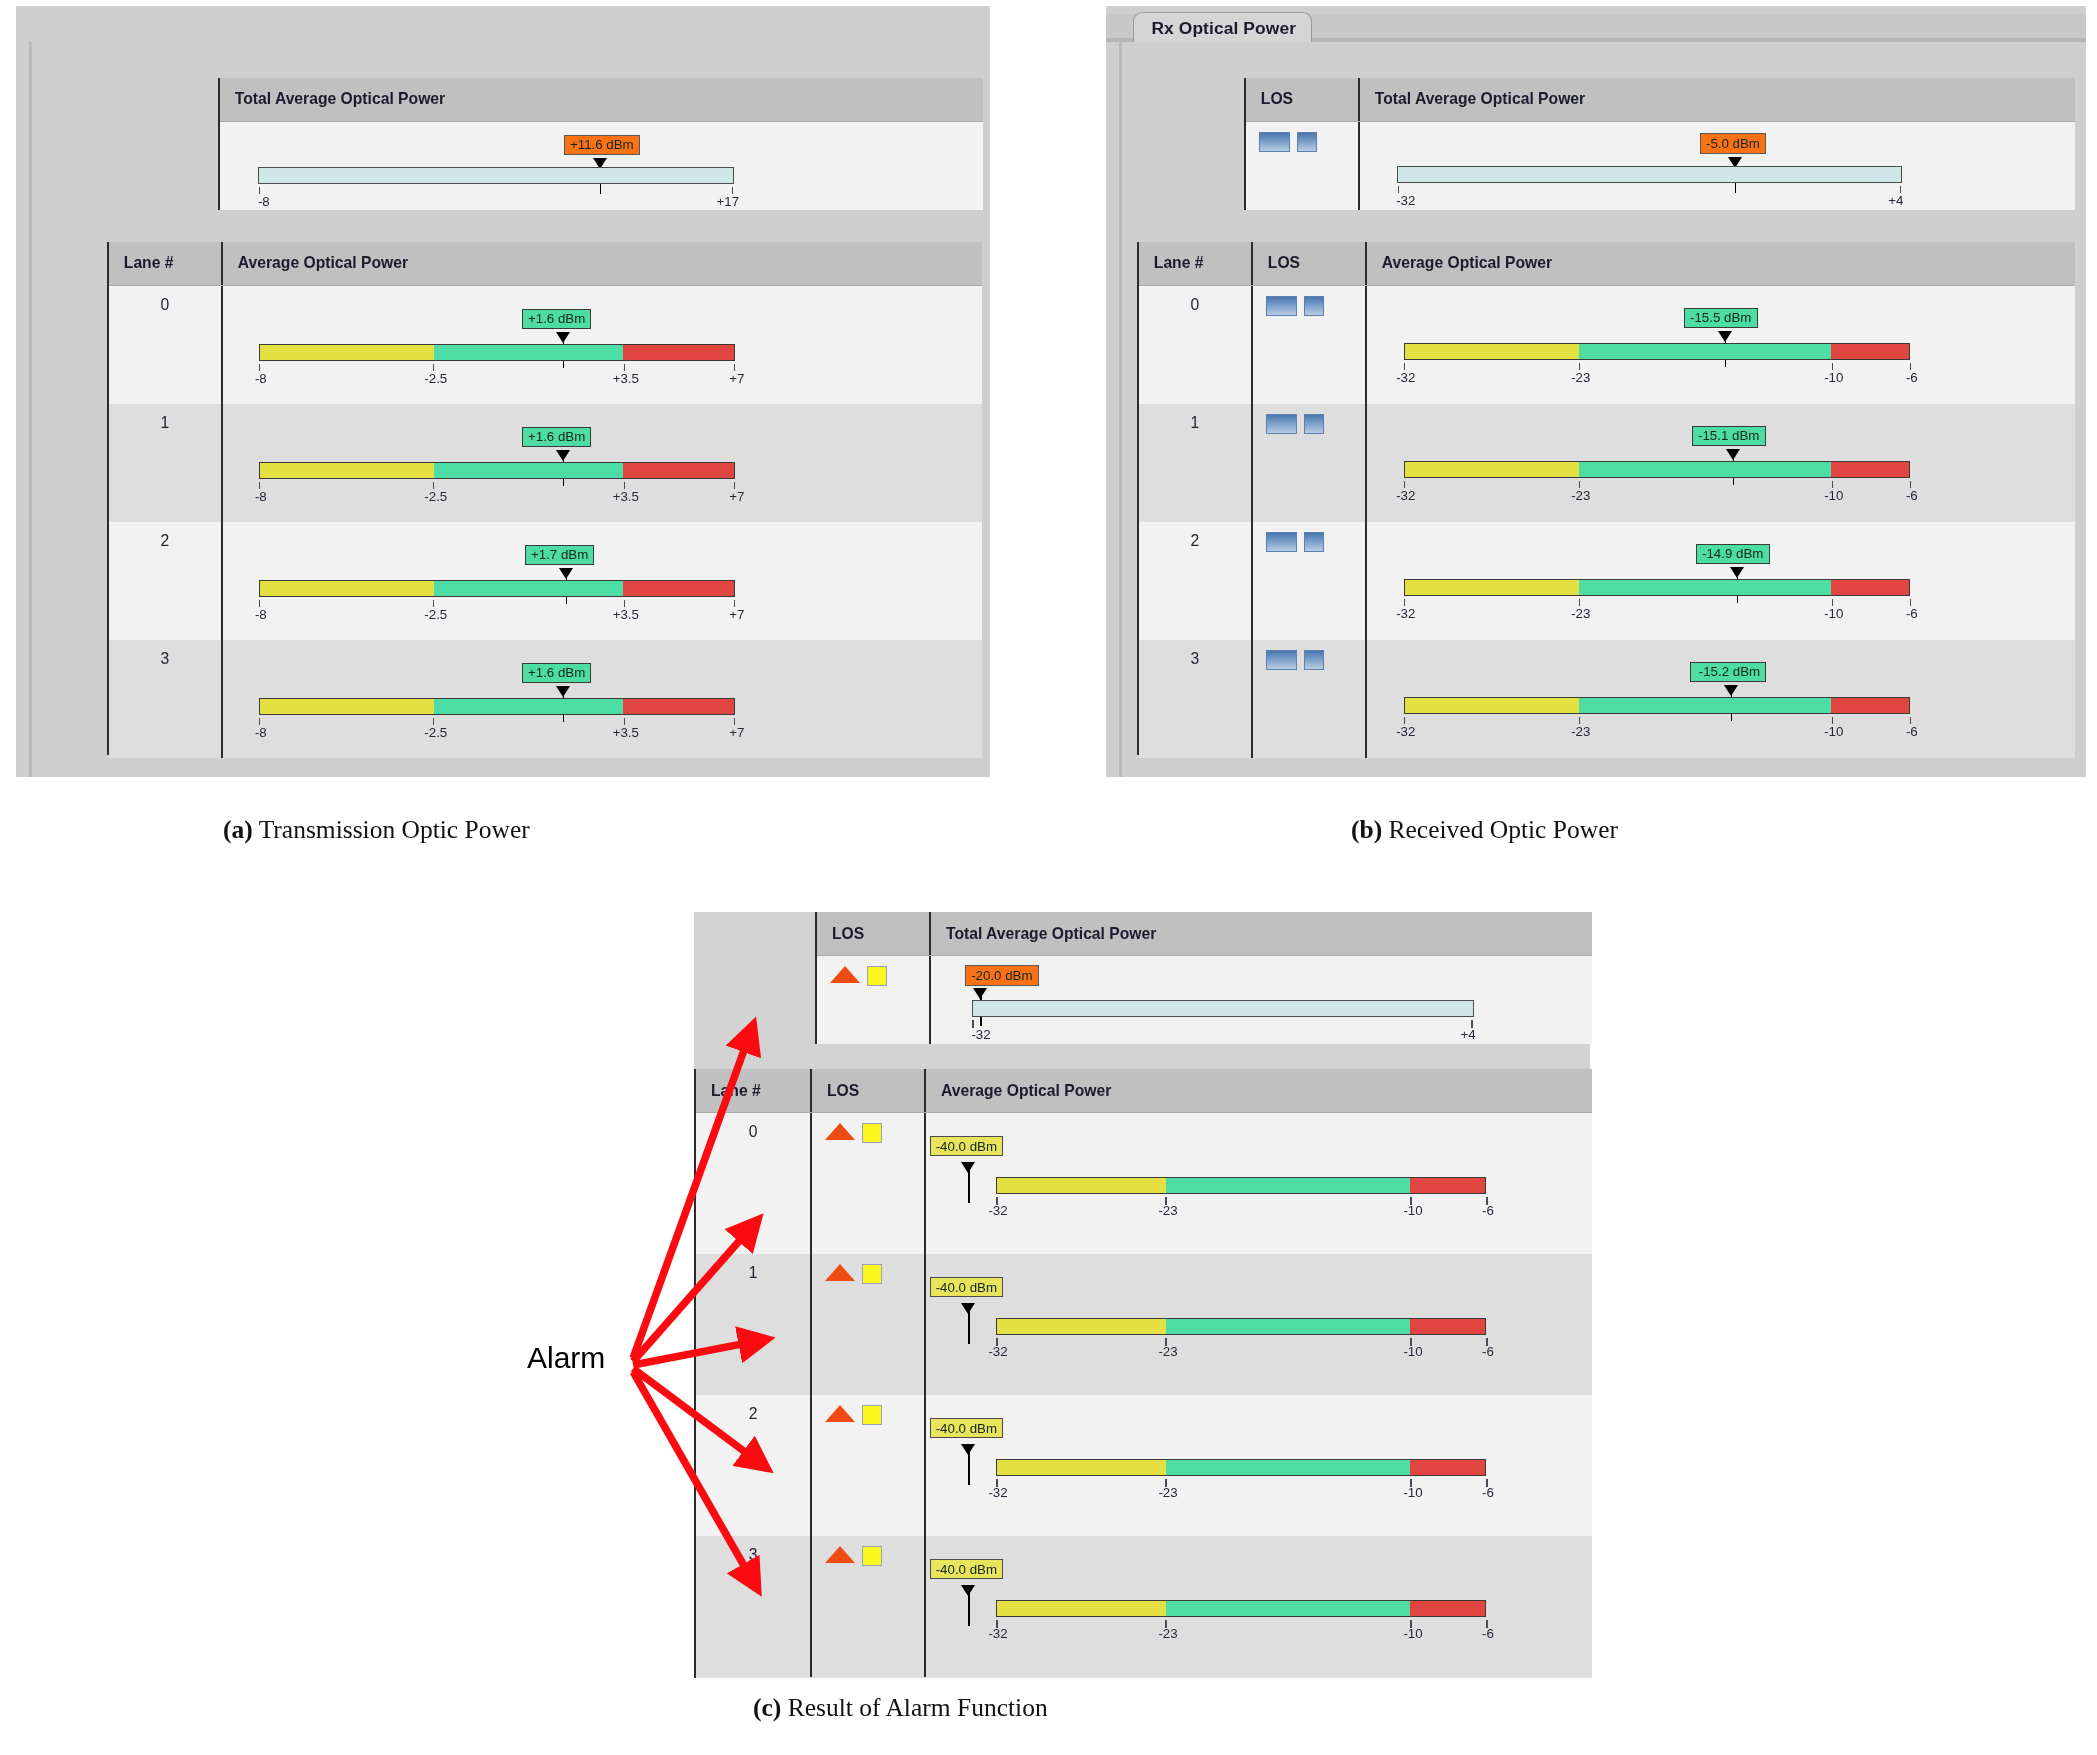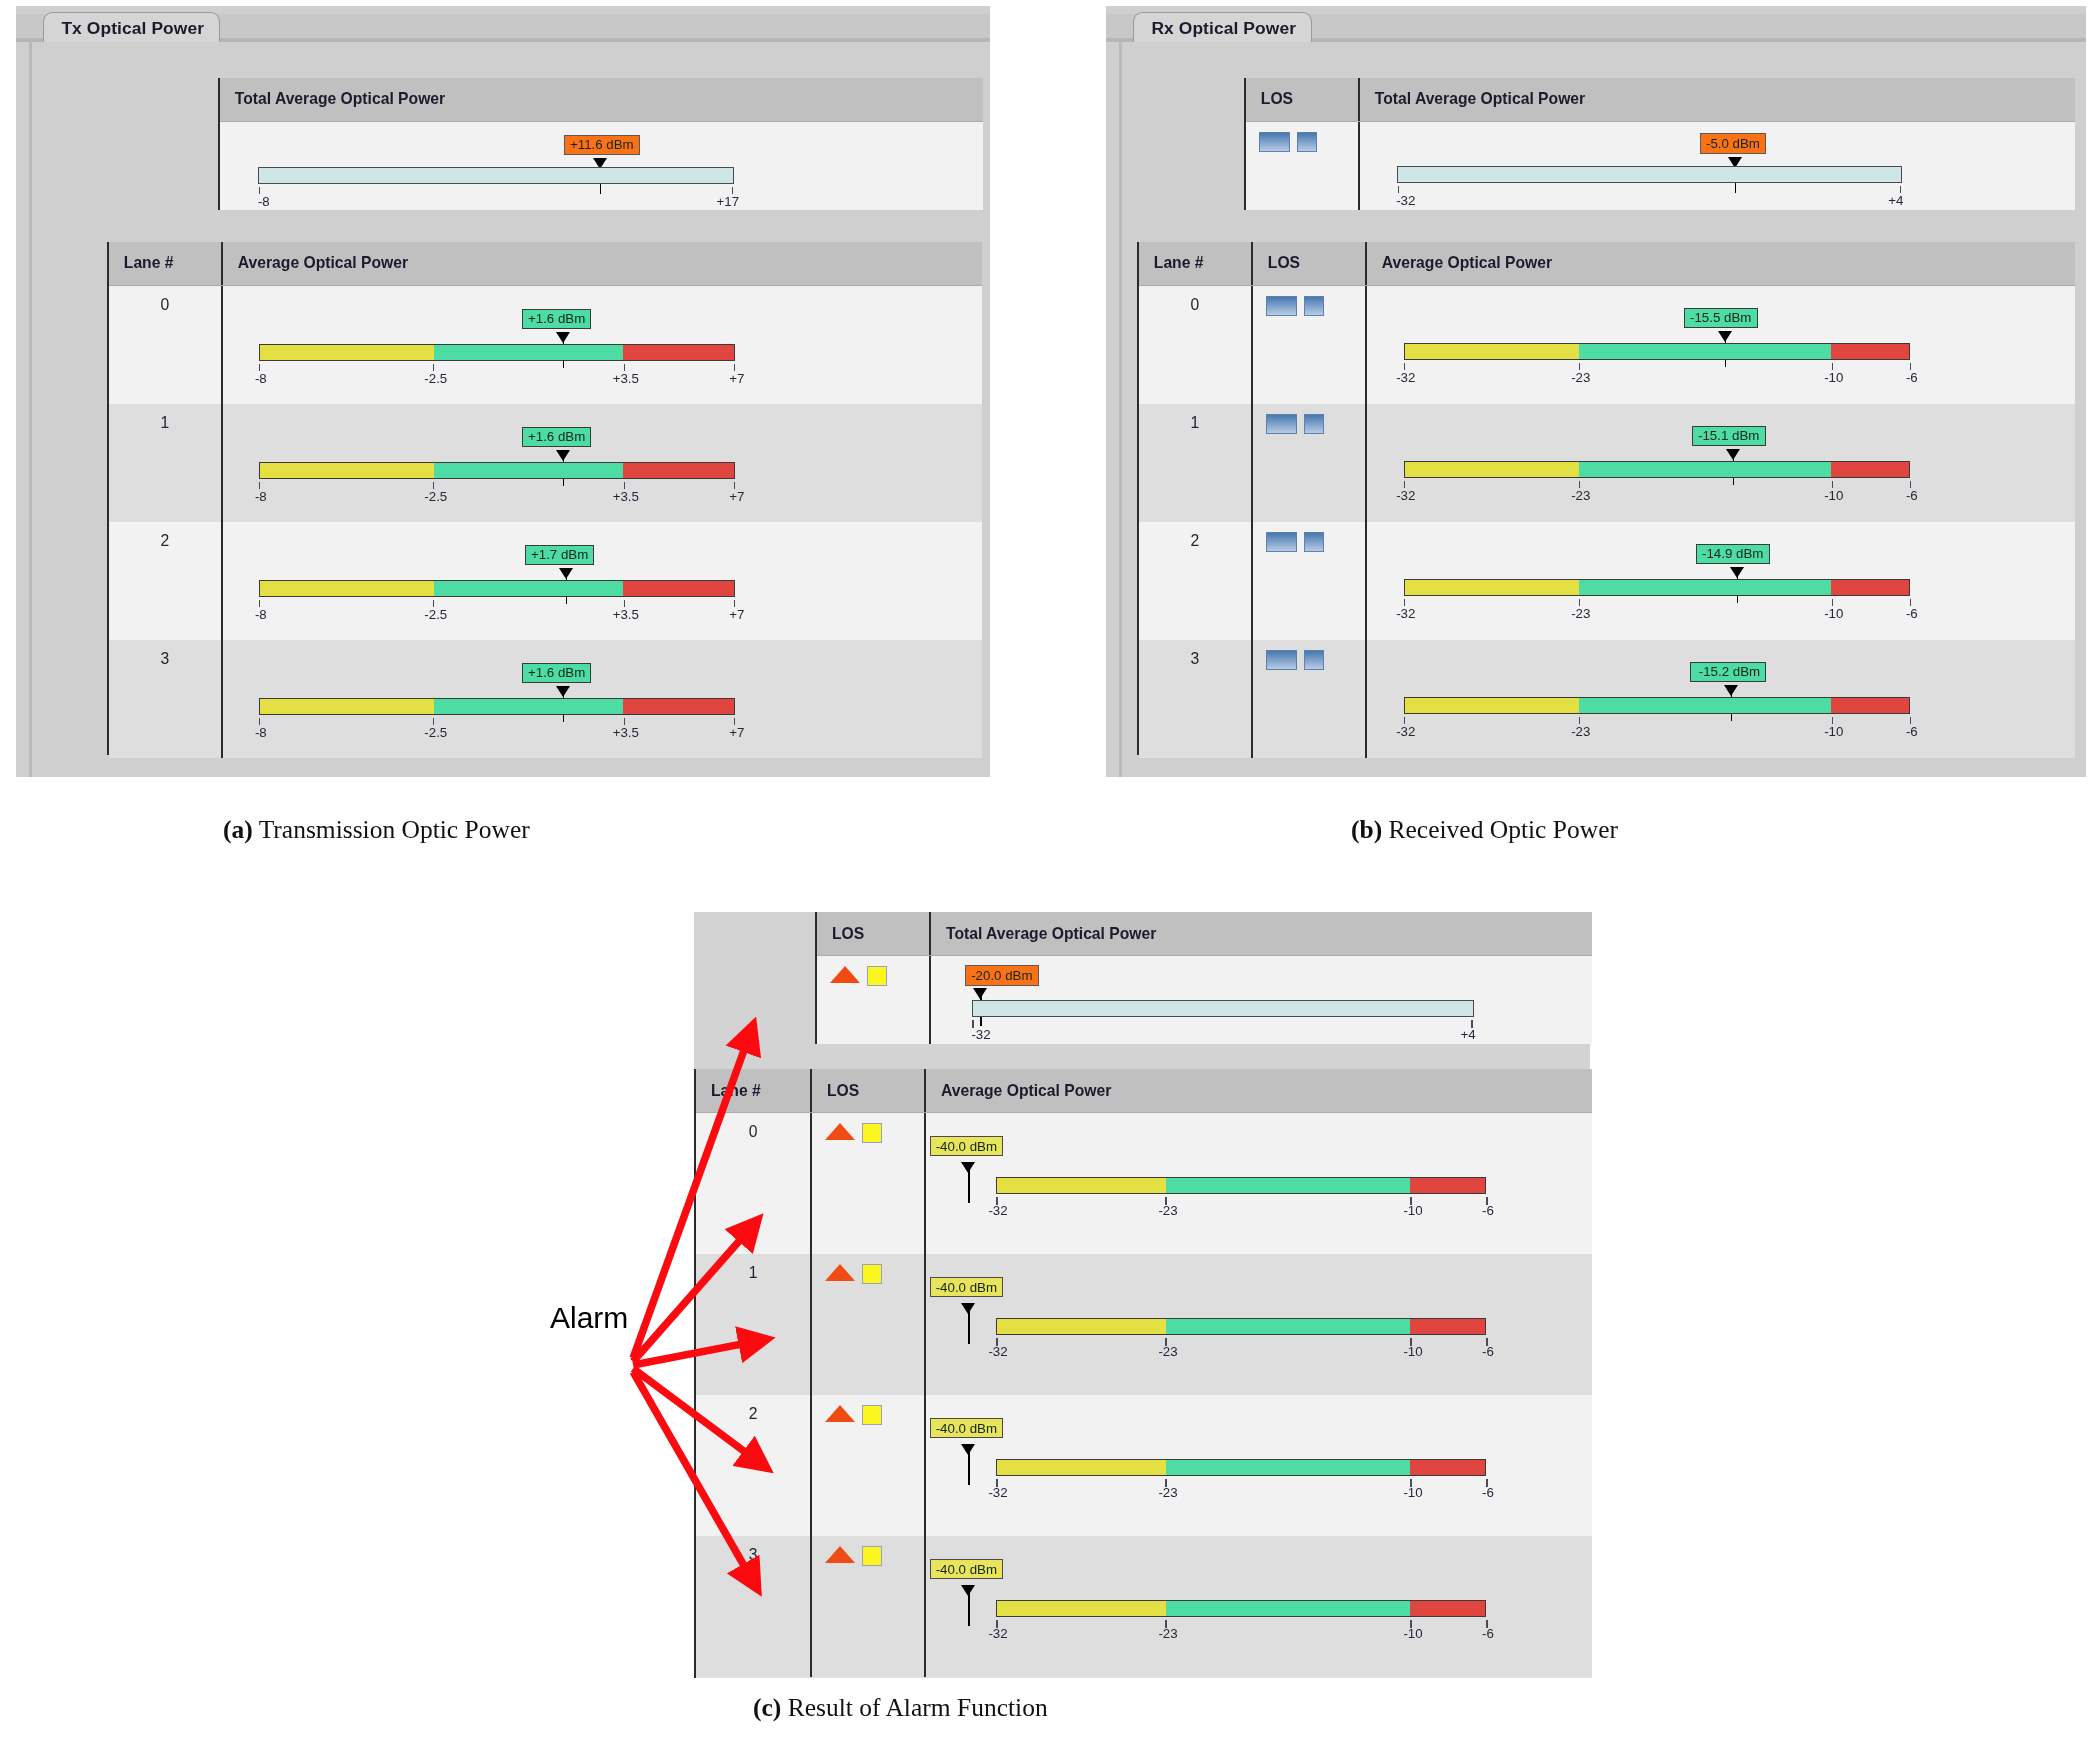--- a/index.html
+++ b/index.html
@@ -69,27 +69,20 @@
 
   
   #alarm-svg{position:absolute;left:0;top:0;width:2097px;height:1756px;pointer-events:none;}
   .alarm-label{position:absolute;font-size:30px;color:#000;font-family:"Liberation Sans",sans-serif;}
 </style>
 </head>
 <body>
 
 <div class="panel" style="left:16px;top:5.8px;width:974px;height:771px;">
 
-  <div class="tabstrip">
-    <div class="strip-bg"></div>
-    <div class="strip-line"></div>
-    <div class="tab">
-      <span class="tab-label">Tx Optical Power</span>
-    </div>
-  </div>
 
   <div class="panel-body">
 
     <div class="tbl" style="left:186px;top:36px;width:763px;height:132px;">
       <div class="thead">
         <div class="th" style="width:100%;">Total Average Optical Power</div>
       </div>
       <div class="trow odd" style="height:88px;">
         <div class="td cell-meter" style="width:100%;">
           <div class="meter" style="left:0;top:0;width:100%;height:88px;">
@@ -520,18 +513,18 @@
   </defs>
   <g stroke="#fb0a10" stroke-width="13" fill="none" marker-end="url(#ah)">
     <line x1="1092" y1="2342" x2="1298" y2="1770"></line>
     <line x1="1092" y1="2348" x2="1305" y2="2106"></line>
     <line x1="1092" y1="2354" x2="1320" y2="2310"></line>
     <line x1="1092" y1="2360" x2="1320" y2="2530"></line>
     <line x1="1092" y1="2366" x2="1305" y2="2738"></line>
   </g>
 </svg>
 
-<div class="alarm-label" style="left:527px;top:1301px;margin-left:23px;">Alarm</div>
+<div class="alarm-label" style="left:527px;top:1341px;">Alarm</div>
 
 <div class="caption" style="left:753px;top:1693px;">
   <b>(c)</b><span> Result of Alarm Function</span>
 </div>
 
 
 </body></html>

